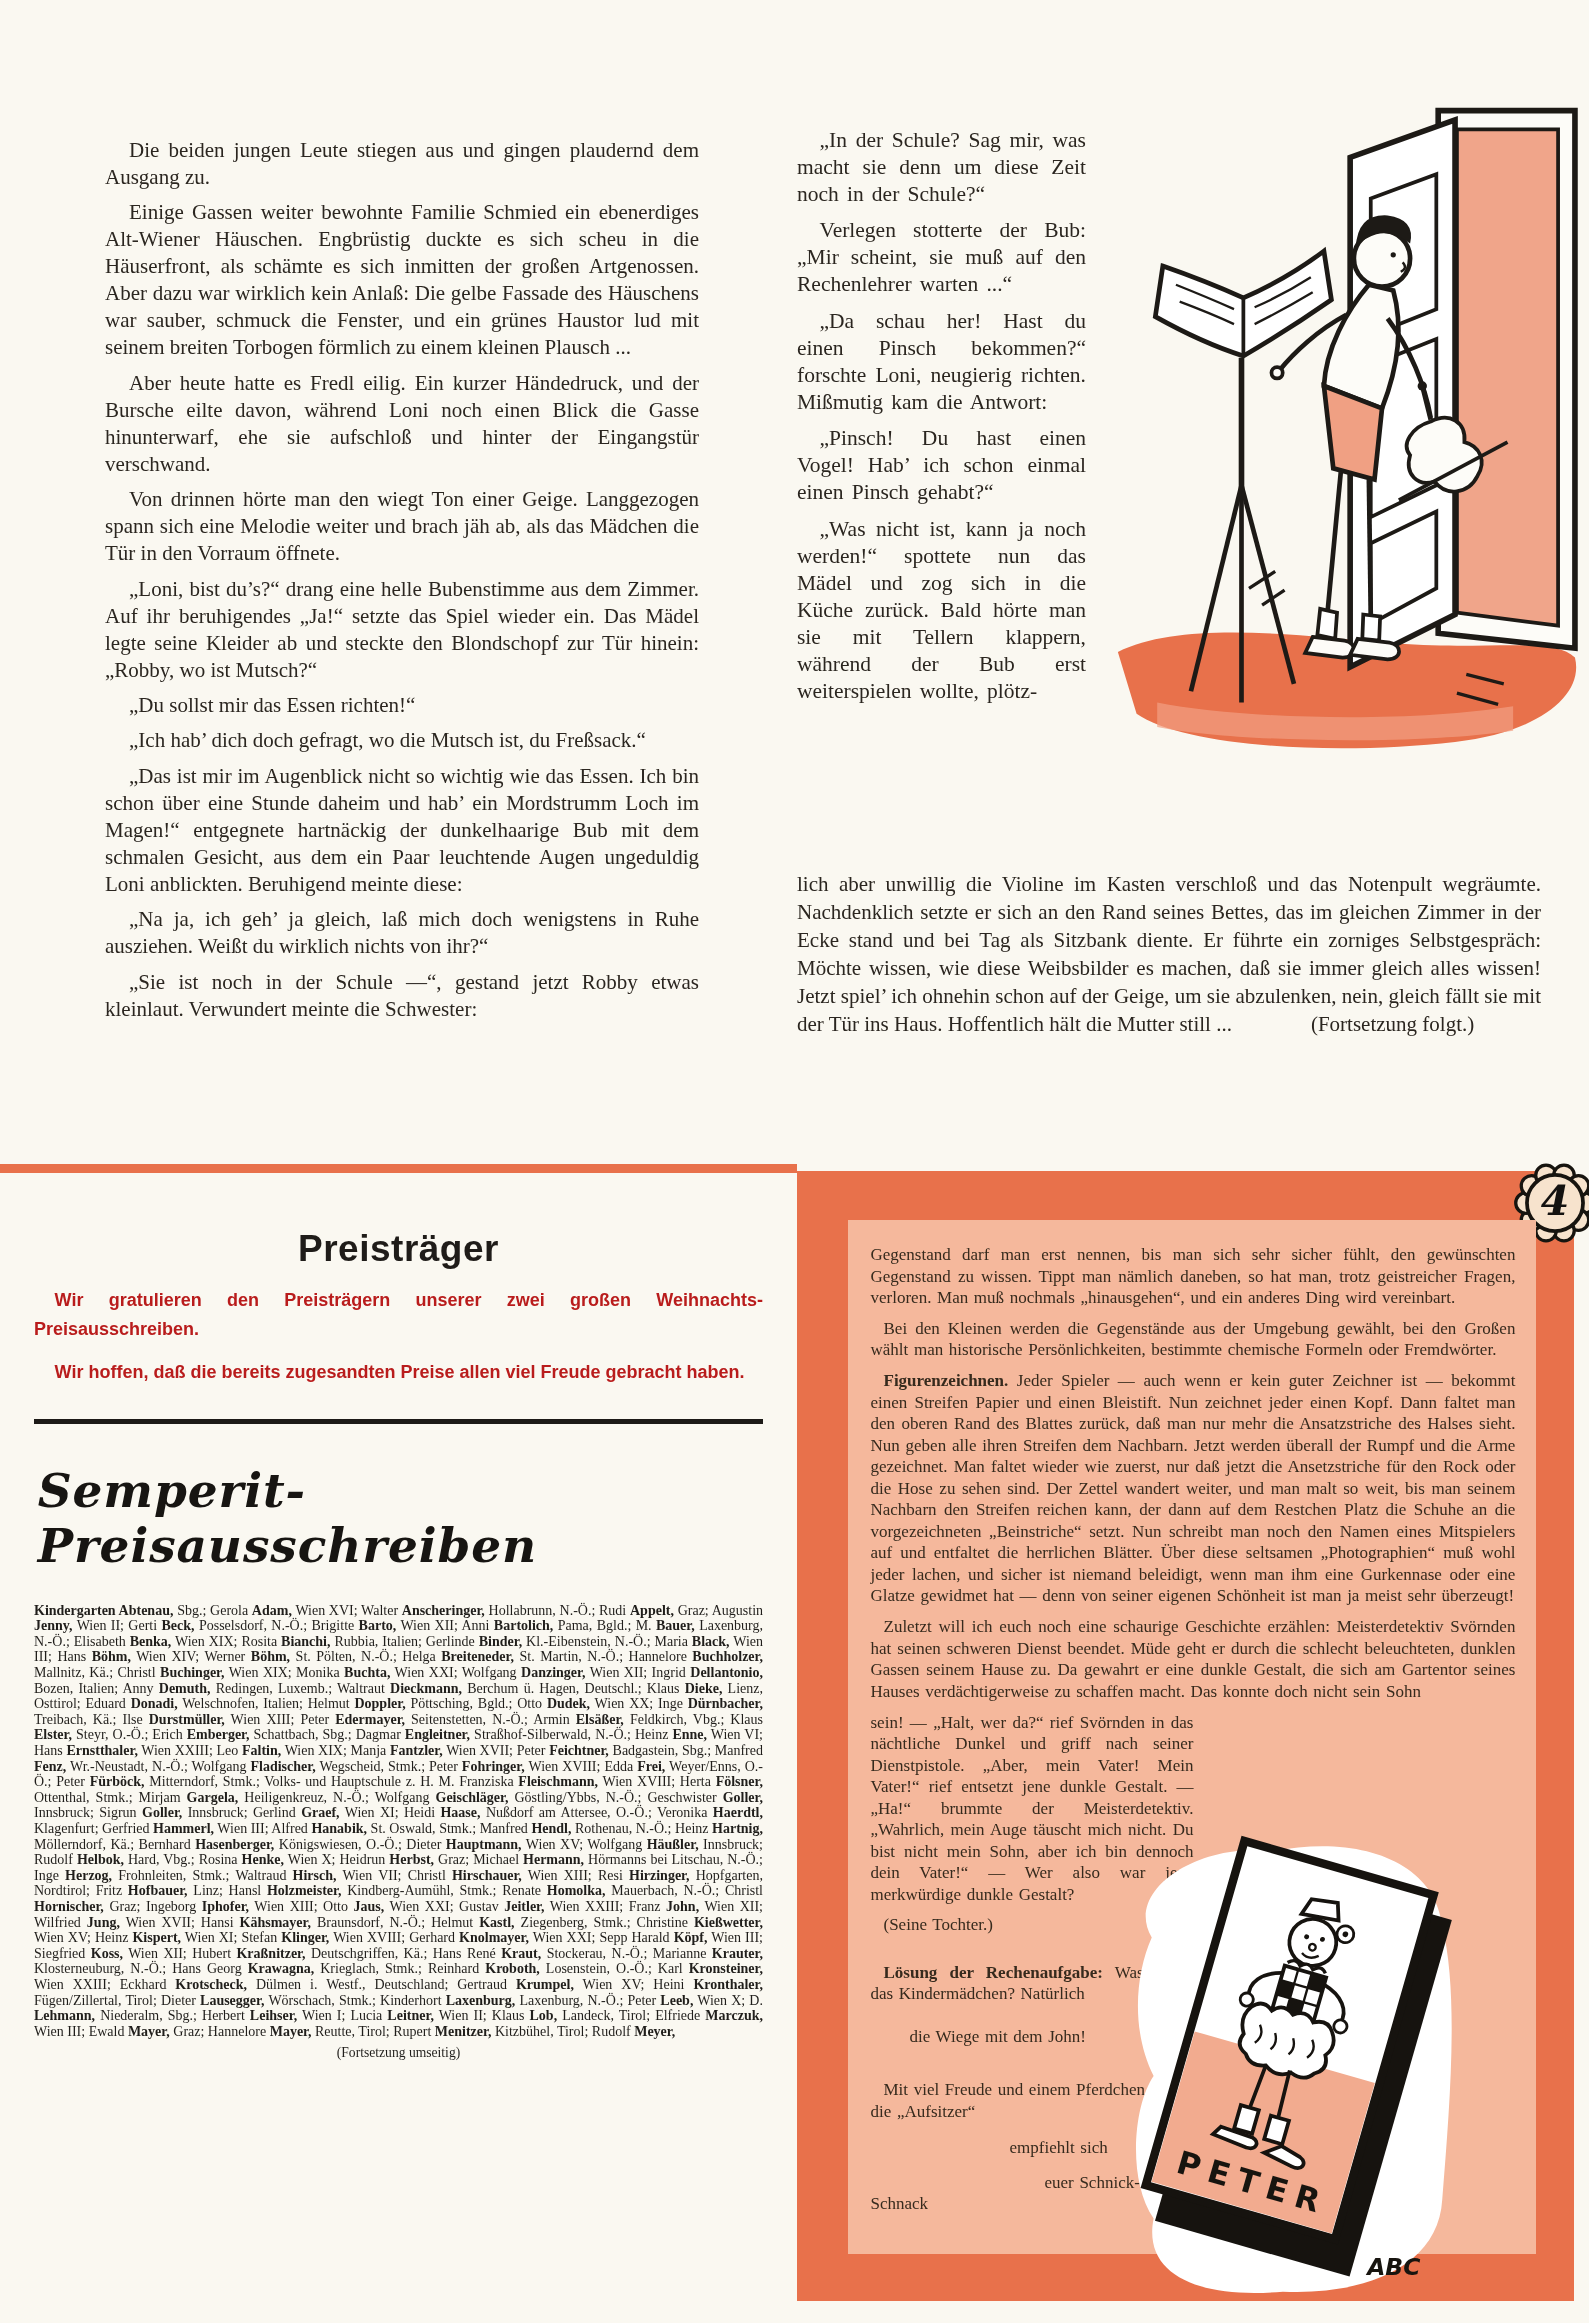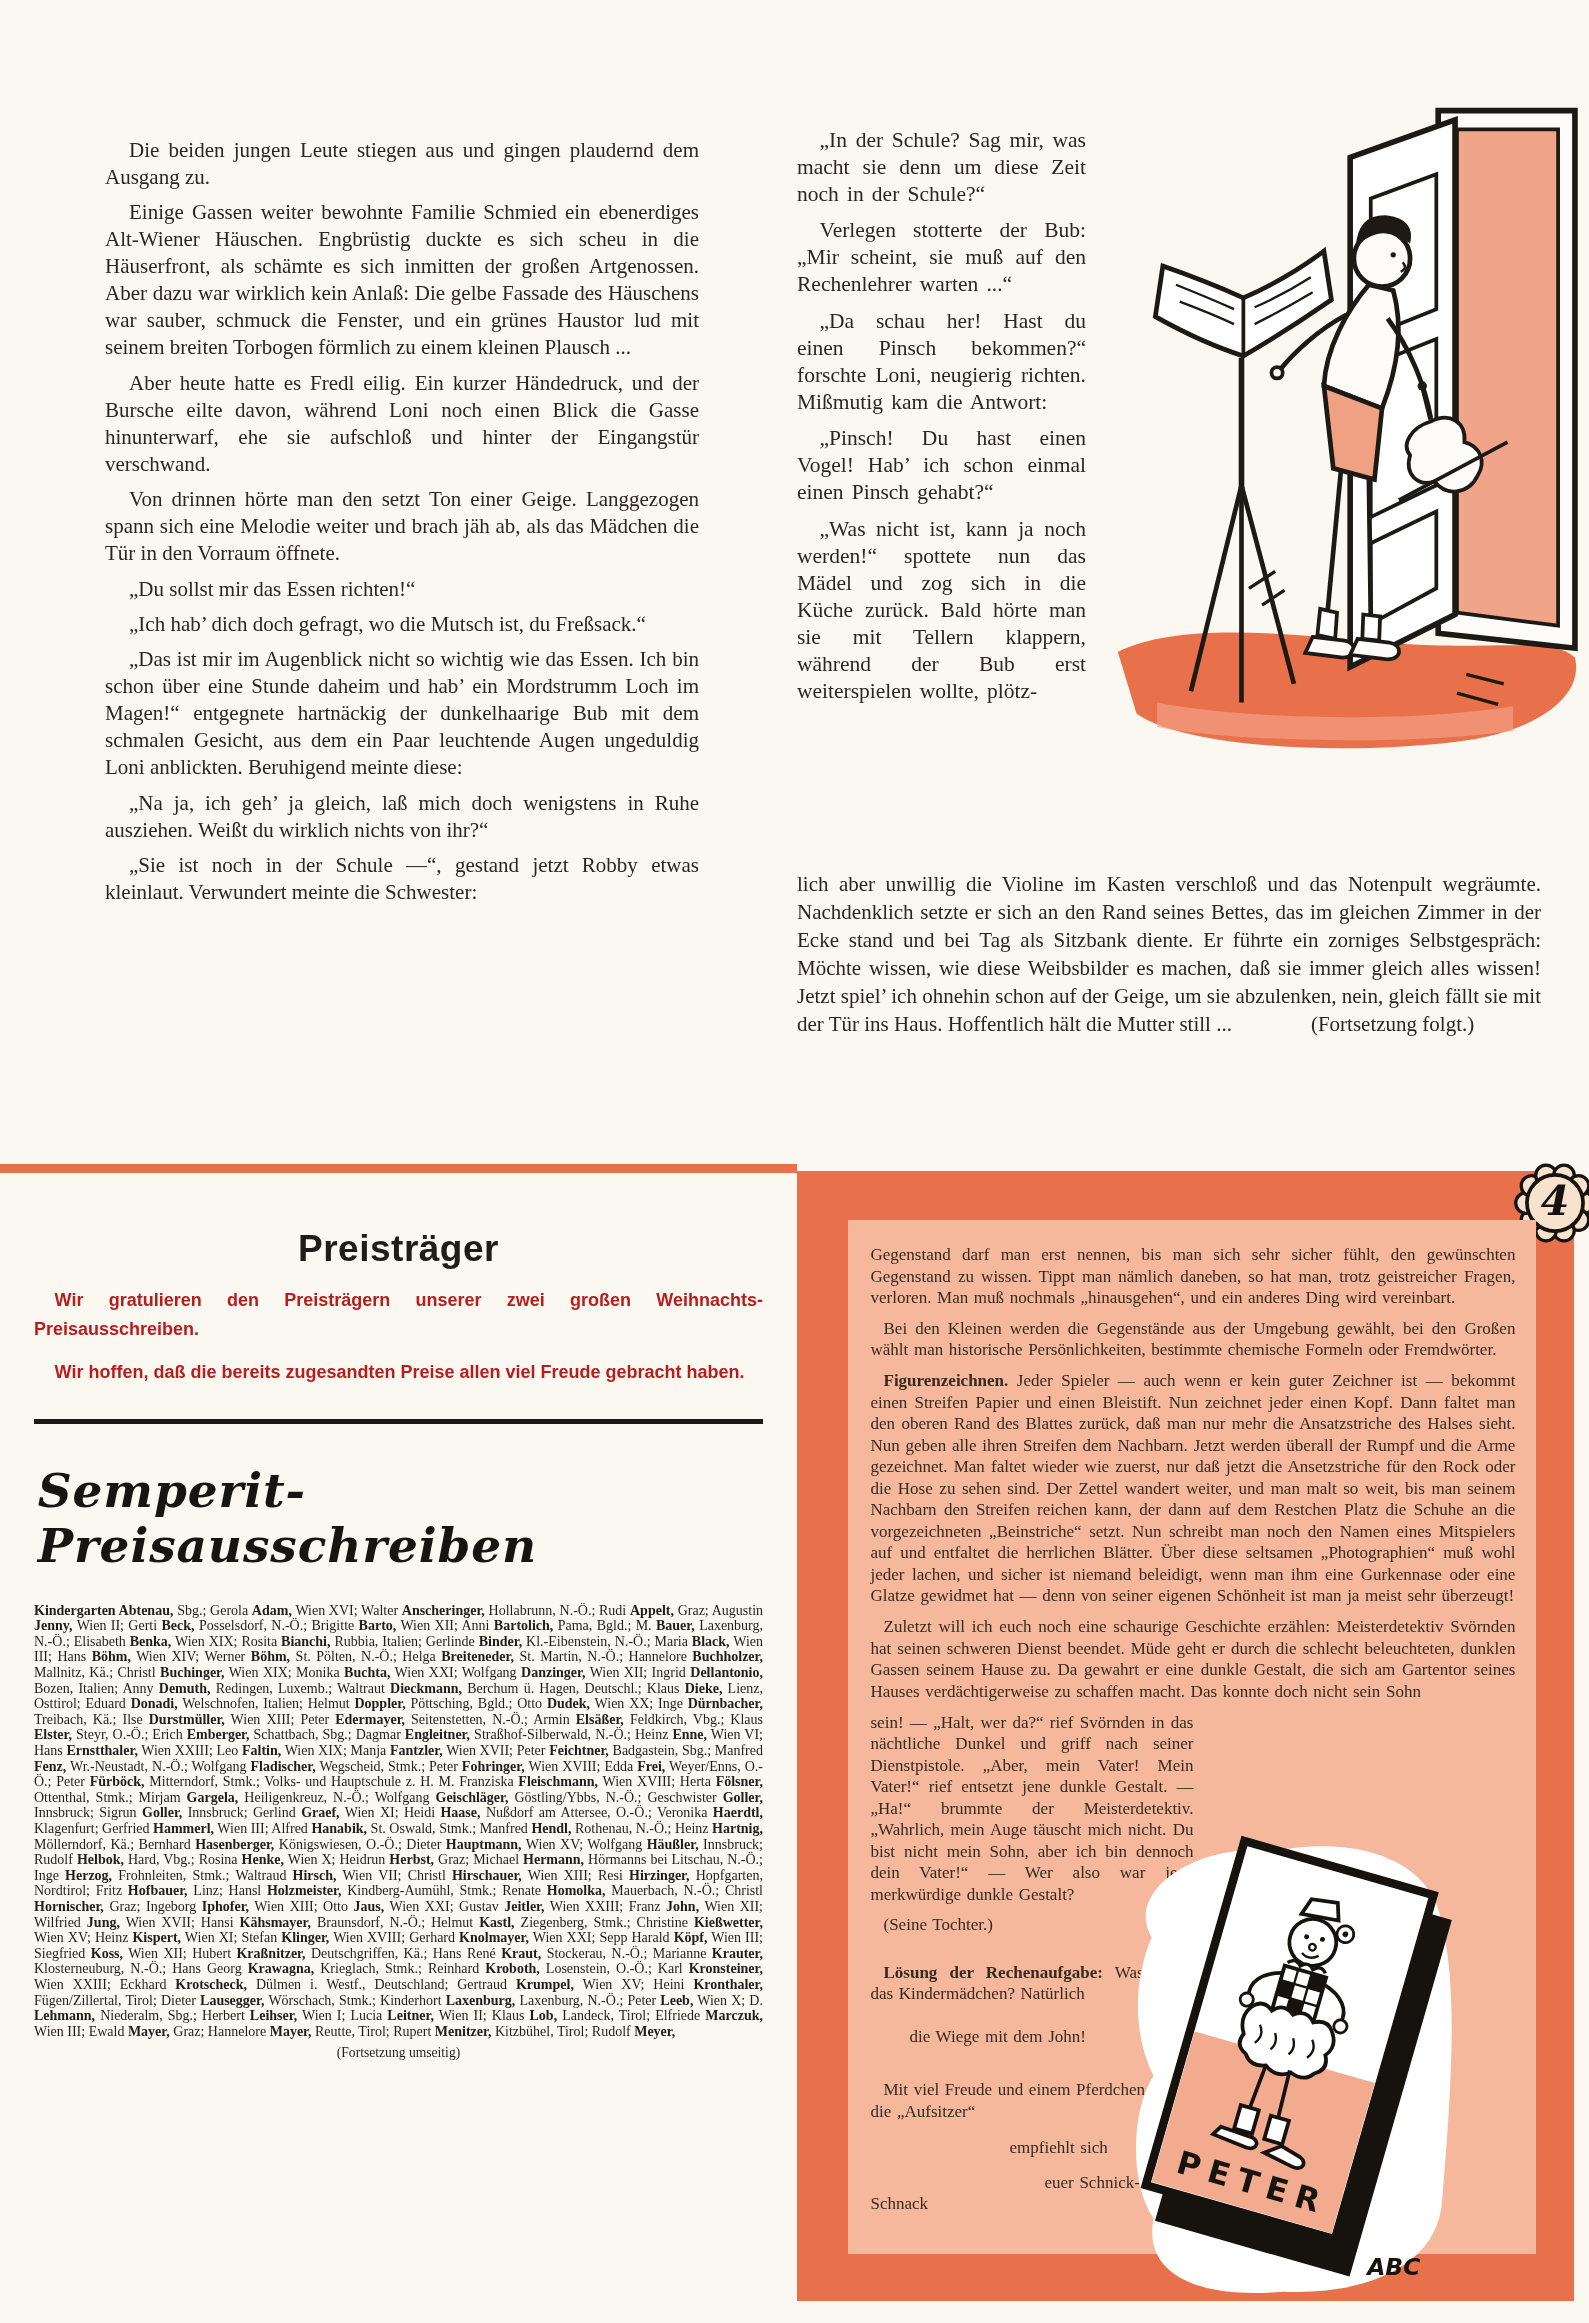--- a/index.html
+++ b/index.html
@@ -61,21 +61,22 @@
 </style>
 </head>
 <body>
 
 <div class="page">
 
   <section class="story-left">
     <p>Die beiden jungen Leute stiegen aus und gingen plaudernd dem Ausgang zu.</p>
     <p>Einige Gassen weiter bewohnte Familie Schmied ein ebenerdiges Alt-Wiener Häuschen. Engbrüstig duckte es sich scheu in die Häuserfront, als schämte es sich inmitten der großen Artgenossen. Aber dazu war wirklich kein Anlaß: Die gelbe Fassade des Häuschens war sauber, schmuck die Fenster, und ein grünes Haustor lud mit seinem breiten Torbogen förmlich zu einem kleinen Plausch ...</p>
     <p>Aber heute hatte es Fredl eilig. Ein kurzer Händedruck, und der Bursche eilte davon, während Loni noch einen Blick die Gasse hinunterwarf, ehe sie aufschloß und hinter der Eingangstür verschwand.</p>
-    <p>Von drinnen hörte man den setzt Ton einer Geige. Langgezogen spann sich eine Melodie weiter und brach jäh ab, als das Mädchen die Tür in den Vorraum öffnete.</p>
+    <p>Von drinnen hörte man den wiegt Ton einer Geige. Langgezogen spann sich eine Melodie weiter und brach jäh ab, als das Mädchen die Tür in den Vorraum öffnete.</p>
+    <p>„Loni, bist du’s?“ drang eine helle Bubenstimme aus dem Zimmer. Auf ihr beruhigendes „Ja!“ setzte das Spiel wieder ein. Das Mädel legte seine Kleider ab und steckte den Blondschopf zur Tür hinein: „Robby, wo ist Mutsch?“</p>
     <p>„Du sollst mir das Essen richten!“</p>
     <p>„Ich hab’ dich doch gefragt, wo die Mutsch ist, du Freßsack.“</p>
     <p>„Das ist mir im Augenblick nicht so wichtig wie das Essen. Ich bin schon über eine Stunde daheim und hab’ ein Mordstrumm Loch im Magen!“ entgegnete hartnäckig der dunkelhaarige Bub mit dem schmalen Gesicht, aus dem ein Paar leuchtende Augen ungeduldig Loni anblickten. Beruhigend meinte diese:</p>
     <p>„Na ja, ich geh’ ja gleich, laß mich doch wenigstens in Ruhe ausziehen. Weißt du wirklich nichts von ihr?“</p>
     <p>„Sie ist noch in der Schule —“, gestand jetzt Robby etwas kleinlaut. Verwundert meinte die Schwester:</p>
   </section>
 
   <section class="story-mid">
     <p>„In der Schule? Sag mir, was macht sie denn um diese Zeit noch in der Schule?“</p>
     <p>Verlegen stotterte der Bub: „Mir scheint, sie muß auf den Rechenlehrer warten ...“</p>

